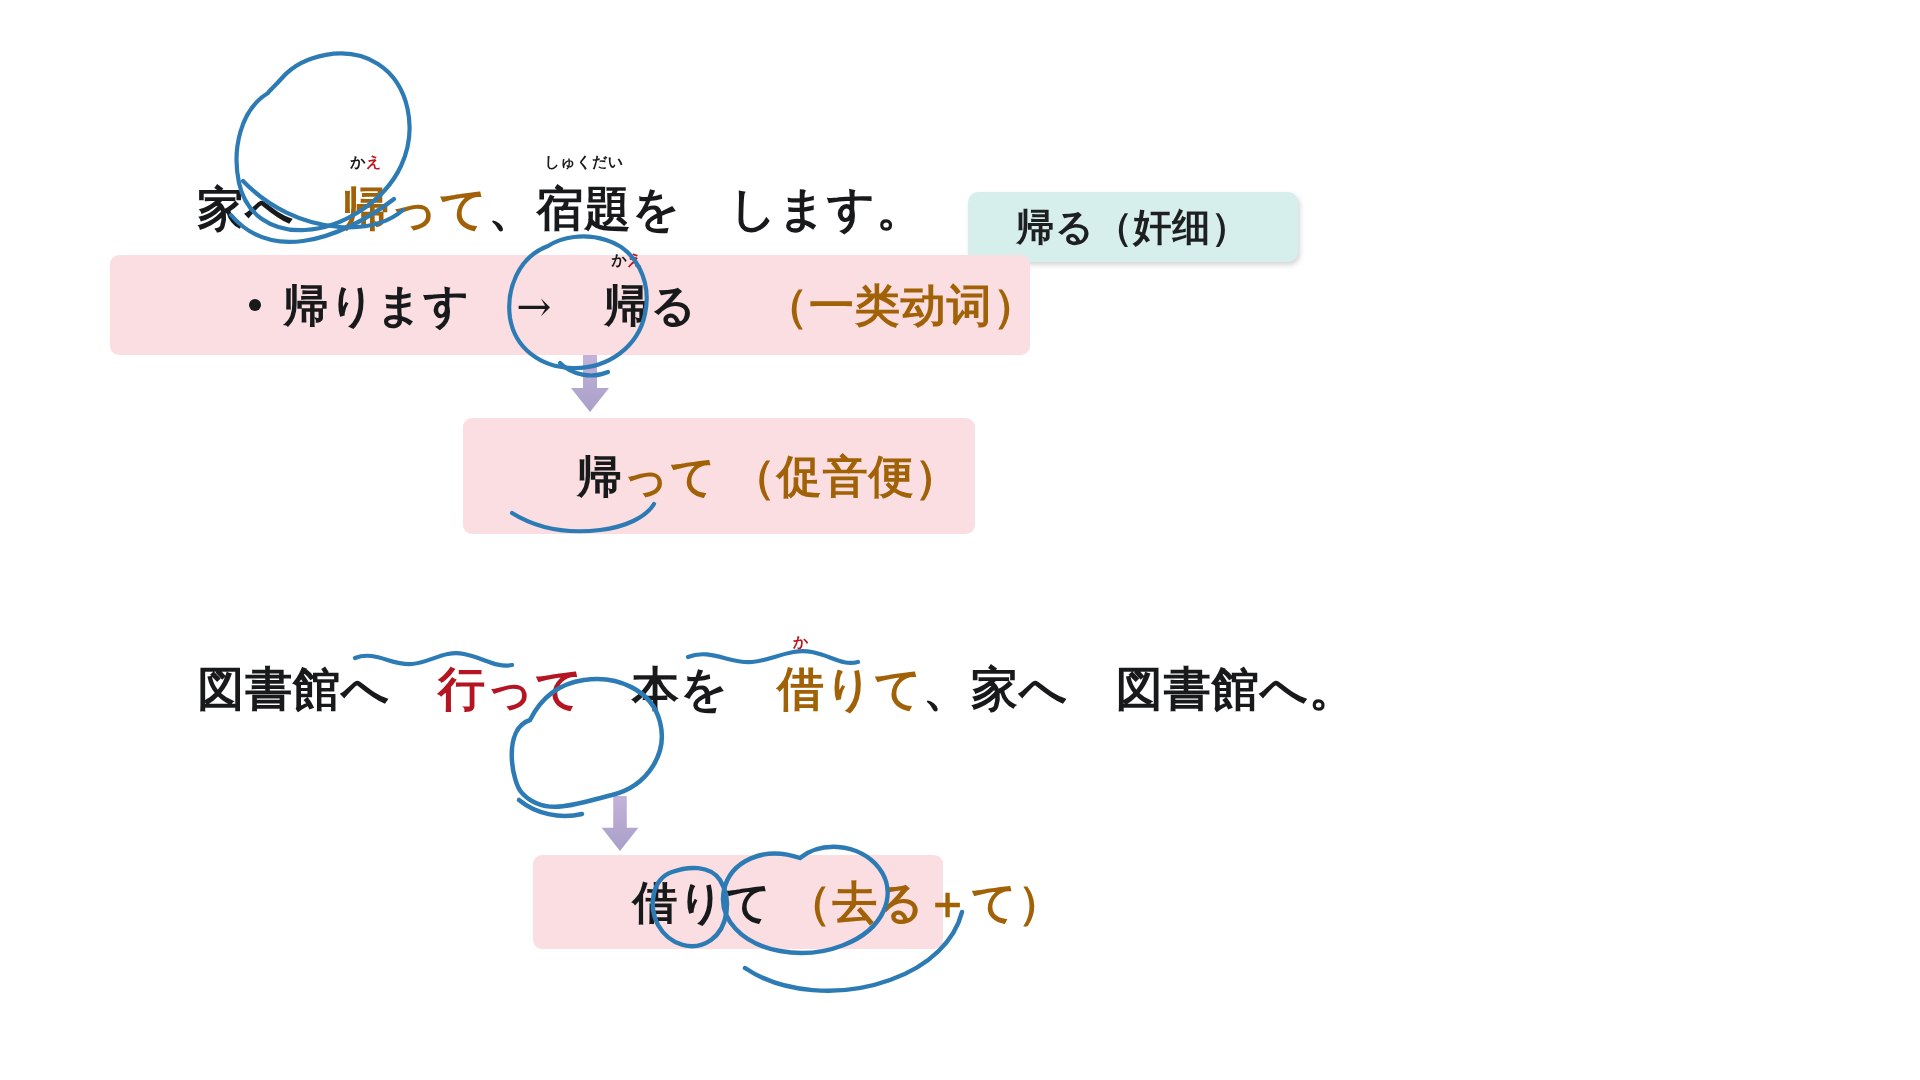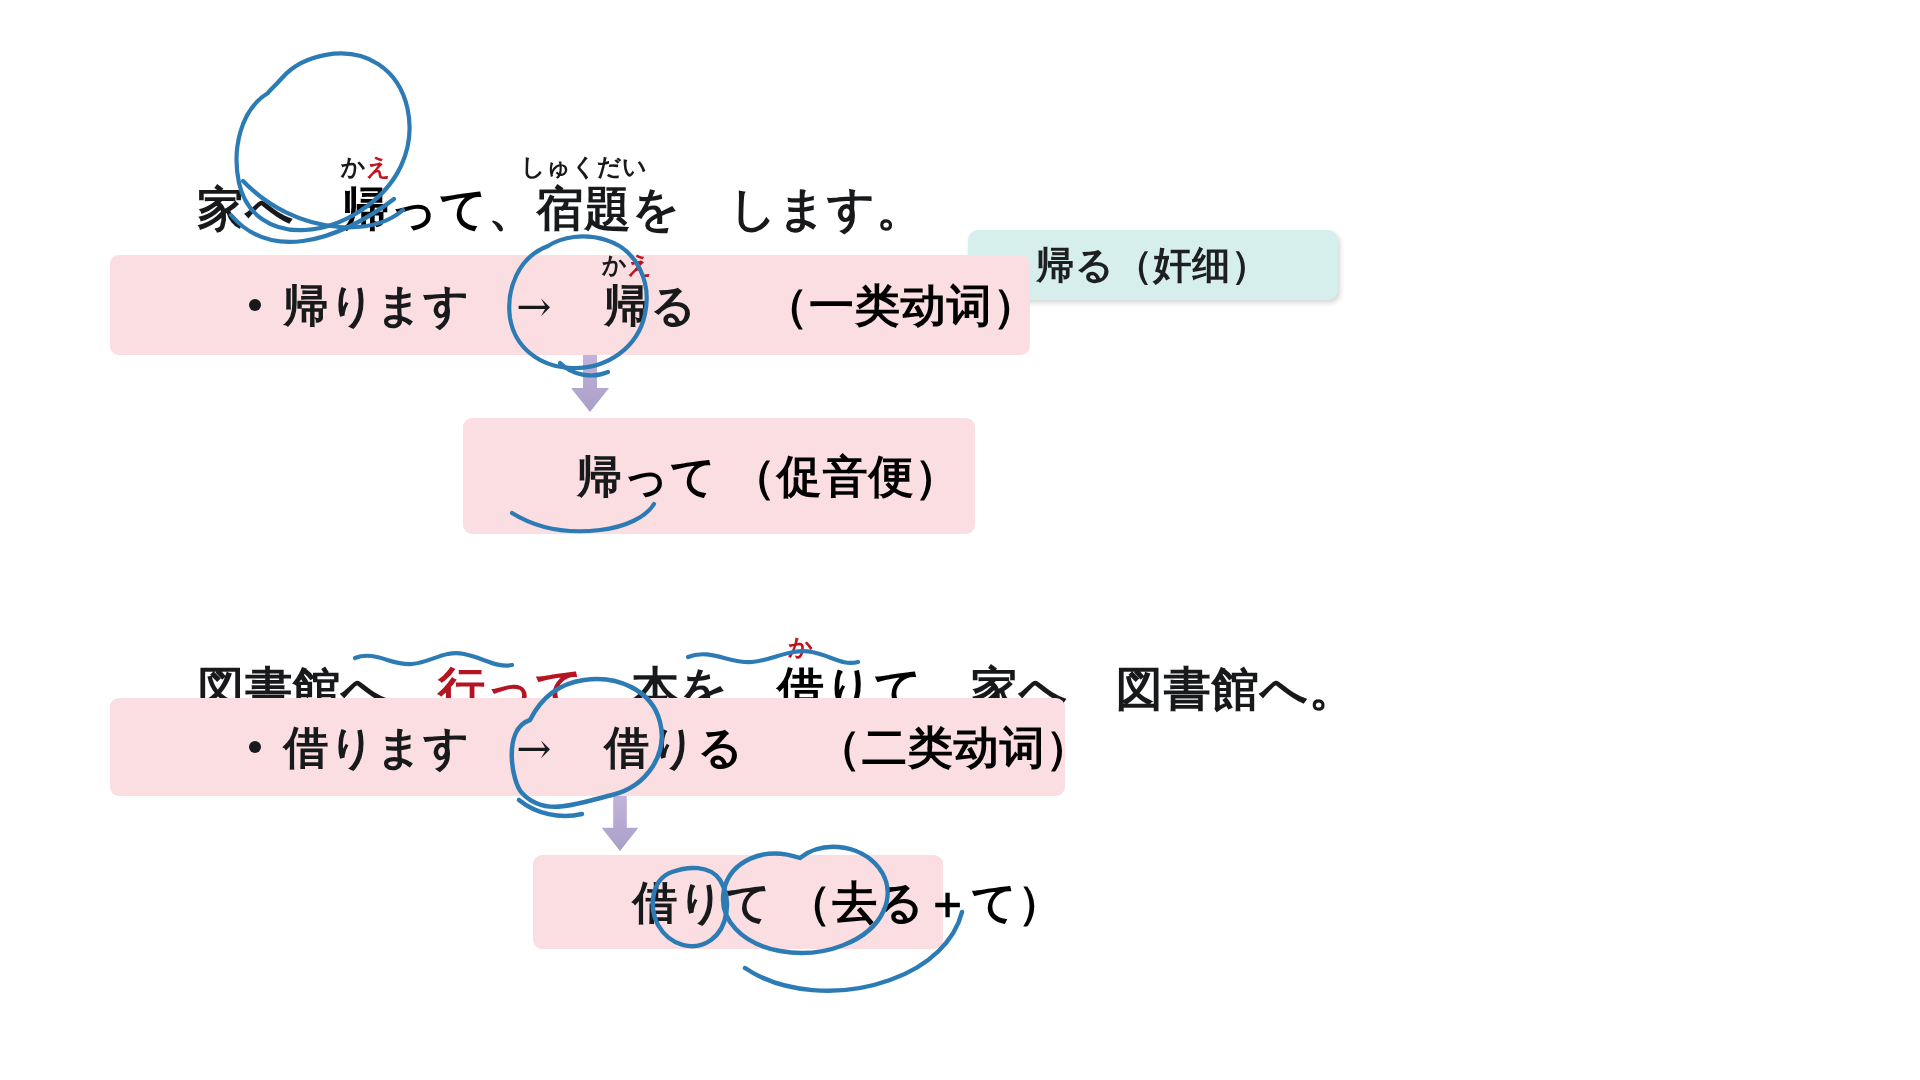--- a/index.html
+++ b/index.html
@@ -24,21 +24,21 @@
   }
   
   .jp {
     font-family: "DejaVu Serif", "Liberation Serif", serif;
     font-weight: 700;
     color: #17191b;
     white-space: pre;
     letter-spacing: 0.02em;
   }
   .red {
-    color: #000000;
+    color: #a16207;
   }
   .darkred {
     color: #b51522;
   }
   
   .sentence {
     position: absolute;
     font-size: 47px;
     line-height: 1;
     white-space: pre;
@@ -47,21 +47,21 @@
   .ruby-wrap {
     position: relative;
     display: inline-block;
     white-space: pre;
   }
   .furi {
     position: absolute;
     left: 50%;
     transform: translateX(-50%);
     top: -30px;
-    font-size: 24px;
+    font-size: 15px;
     font-weight: 700;
     line-height: 1;
     white-space: pre;
     letter-spacing: 0.03em;
   }
   .furi.k-black { color: #17191b; }
   .furi.k-red { color: #c0131b; }
   .furi-mix .a { color: #17191b; }
   .furi-mix .b { color: #c0131b; }
 
@@ -131,21 +131,21 @@
 </style>
 </head>
 <body>
 
 <div id="slide">
 
   <div class="sentence jp" style="left:128px; top:138px;">
     <span>家へ　</span><span class="ruby-wrap"><span class="furi furi-mix"><span class="a">か</span><span class="b">え</span></span><span class="red">帰</span></span><span class="red">って</span><span>、</span><span class="ruby-wrap"><span class="furi k-black">しゅくだい</span><span>宿題</span></span><span>を</span><span>　します。</span>
   </div>
 
-  <div class="tooltip jp" style="left:968px; top:192px; width:370px; height:70px;margin-top:38px;">
+  <div class="tooltip jp" style="left:968px; top:192px; width:330px; height:70px;">
     <span>帰る（奸细）</span>
   </div>
 
   <div class="pinkbar" style="left:110px; top:255px; width:920px; height:100px; padding-left:40px;">
     <div class="content jp">
       <span class="bullet"></span><span>帰ります</span><span style="display:inline-block;width:46px;"></span><span class="arrow-glyph">→</span><span style="display:inline-block;width:52px;"></span><span class="ruby-wrap"><span class="furi furi-mix"><span class="a">か</span><span class="b">え</span></span><span>帰</span></span><span>る</span><span style="display:inline-block;width:66px;"></span><span class="red">（一类动词）</span>
     </div>
   </div>
 
   <div class="downarrow" style="left:570px; top:355px;">
@@ -163,25 +163,20 @@
   <div class="pinkbar" style="left:463px; top:418px; width:512px; height:116px; justify-content:center;">
     <div class="content jp">
       <span>帰</span><span class="red">って</span><span style="display:inline-block;width:14px;"></span><span class="red">（促音便）</span>
     </div>
   </div>
 
   <div class="sentence jp" style="left:128px; top:618px;">
     <span>図書館へ　</span><span class="darkred">行って</span><span>　本を　</span><span class="ruby-wrap"><span class="furi k-red">か</span><span class="red">借</span></span><span class="red">りて</span><span>、</span><span>家へ　</span><span>図書館へ。</span>
   </div>
 
-  <div class="pinkbar" style="left:110px; top:698px; width:955px; height:98px; padding-left:40px;">
-    <div class="content jp">
-      <span class="bullet"></span><span>借ります</span><span style="display:inline-block;width:46px;"></span><span class="arrow-glyph">→</span><span style="display:inline-block;width:52px;"></span><span>借り</span><span class="red">る</span><span style="display:inline-block;width:72px;"></span><span class="red">（二类动词）</span>
-    </div>
-  </div>
 
   <div class="downarrow" style="left:600px; top:796px;">
     <svg width="40" height="56" viewBox="0 0 40 58" xmlns="http://www.w3.org/2000/svg">
       <defs>
         <linearGradient id="pg2" x1="0" y1="0" x2="0" y2="1">
           <stop offset="0%" stop-color="#c3b2da"></stop>
           <stop offset="100%" stop-color="#a9a0c8"></stop>
         </linearGradient>
       </defs>
       <polygon points="13,0 27,0 27,33 39,33 20,57 1,33 13,33" fill="url(#pg2)"></polygon>

